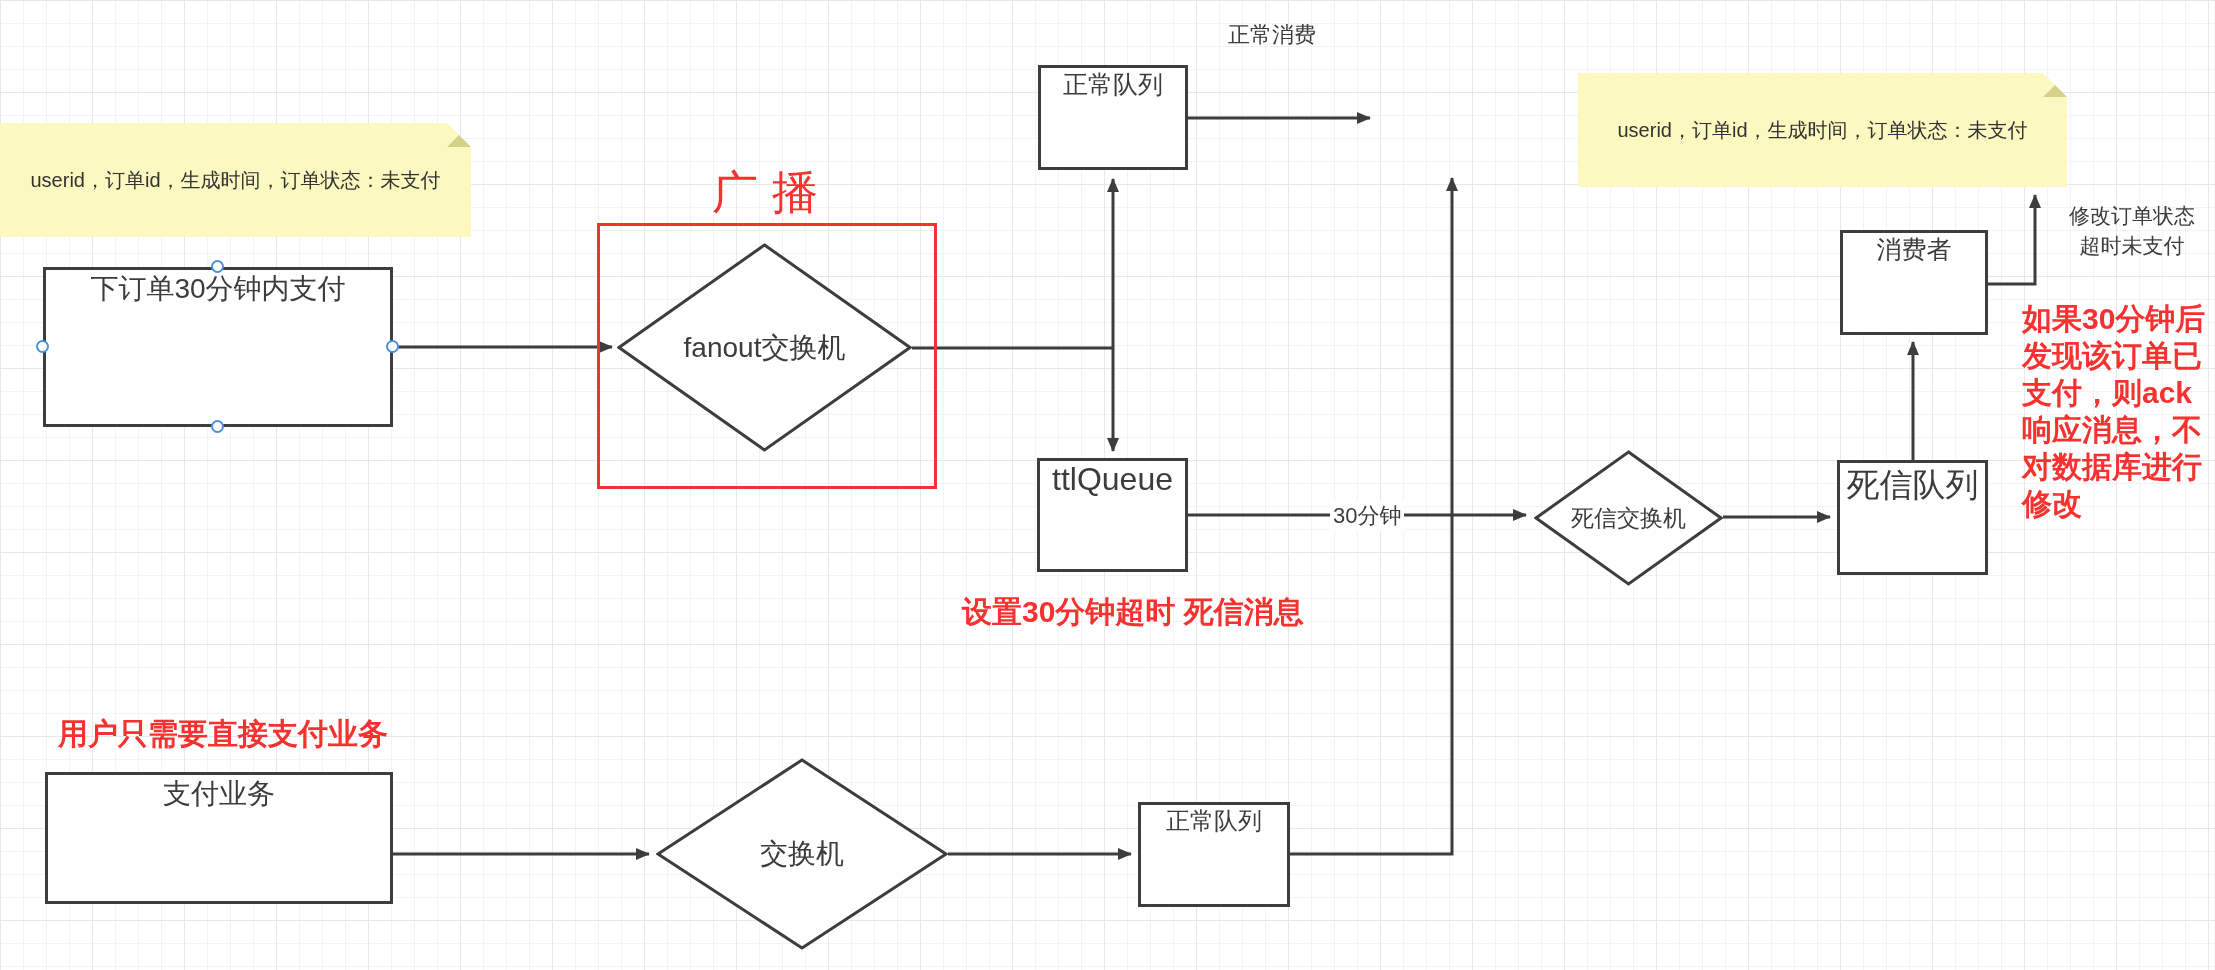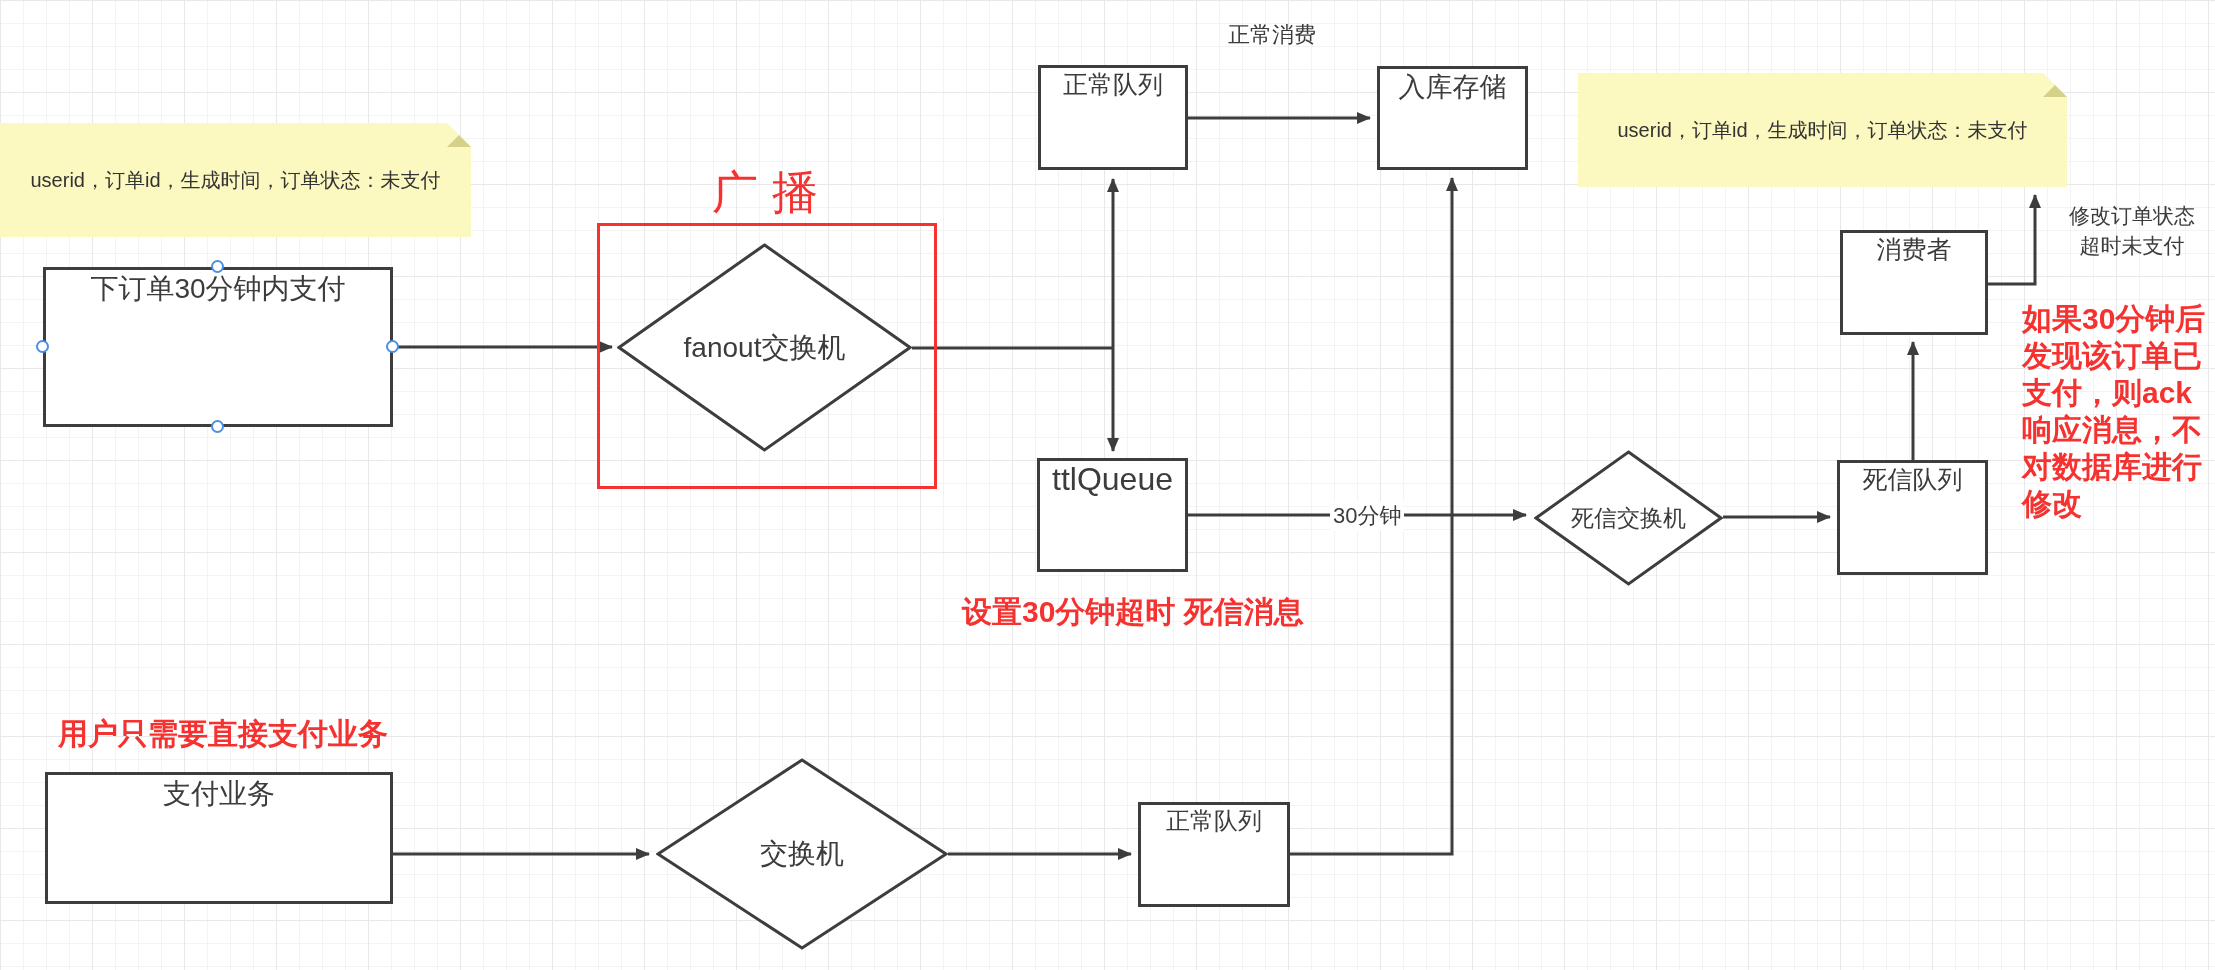--- a/index.html
+++ b/index.html
@@ -111,36 +111,33 @@
     <svg width="295" height="209" viewBox="0 0 295 209">
       <polygon points="147.5,2 293,104.5 147.5,207 2,104.5" fill="#ffffff" stroke="#3d3d3d" stroke-width="3"></polygon>
     </svg>
     <div class="dlabel" style="font-size:28px;">fanout交换机</div>
   </div>
 
   <div class="shape-box" style="left:1038px;top:65px;width:150px;height:105px;font-size:25px;">
     <span>正常队列</span>
   </div>
 
-  <div class="shape-box" style="left:1377px;top:66px;width:151px;height:104px;font-size:27px;">
-    <span>入库存储</span>
-  </div>
 
   <div class="shape-box" style="left:1037px;top:458px;width:151px;height:114px;font-size:32px;">
     <span>ttlQueue</span>
   </div>
 
   <div class="diamond" style="left:1534px;top:450px;width:189px;height:136px;">
     <svg width="189" height="136" viewBox="0 0 189 136">
       <polygon points="94.5,2 187,68 94.5,134 2,68" fill="#ffffff" stroke="#3d3d3d" stroke-width="3"></polygon>
     </svg>
     <div class="dlabel" style="font-size:23px;">死信交换机</div>
   </div>
 
-  <div class="shape-box" style="left:1837px;top:460px;width:151px;height:115px;font-size:25px;">
+  <div class="shape-box" style="left:1837px;top:460px;width:151px;height:115px;font-size:33px;">
     <span>死信队列</span>
   </div>
 
   <div class="shape-box" style="left:1840px;top:230px;width:148px;height:105px;font-size:25px;">
     <span>消费者</span>
   </div>
 
   <div class="shape-box" style="left:45px;top:772px;width:348px;height:132px;font-size:28px;">
     <span>支付业务</span>
   </div>

